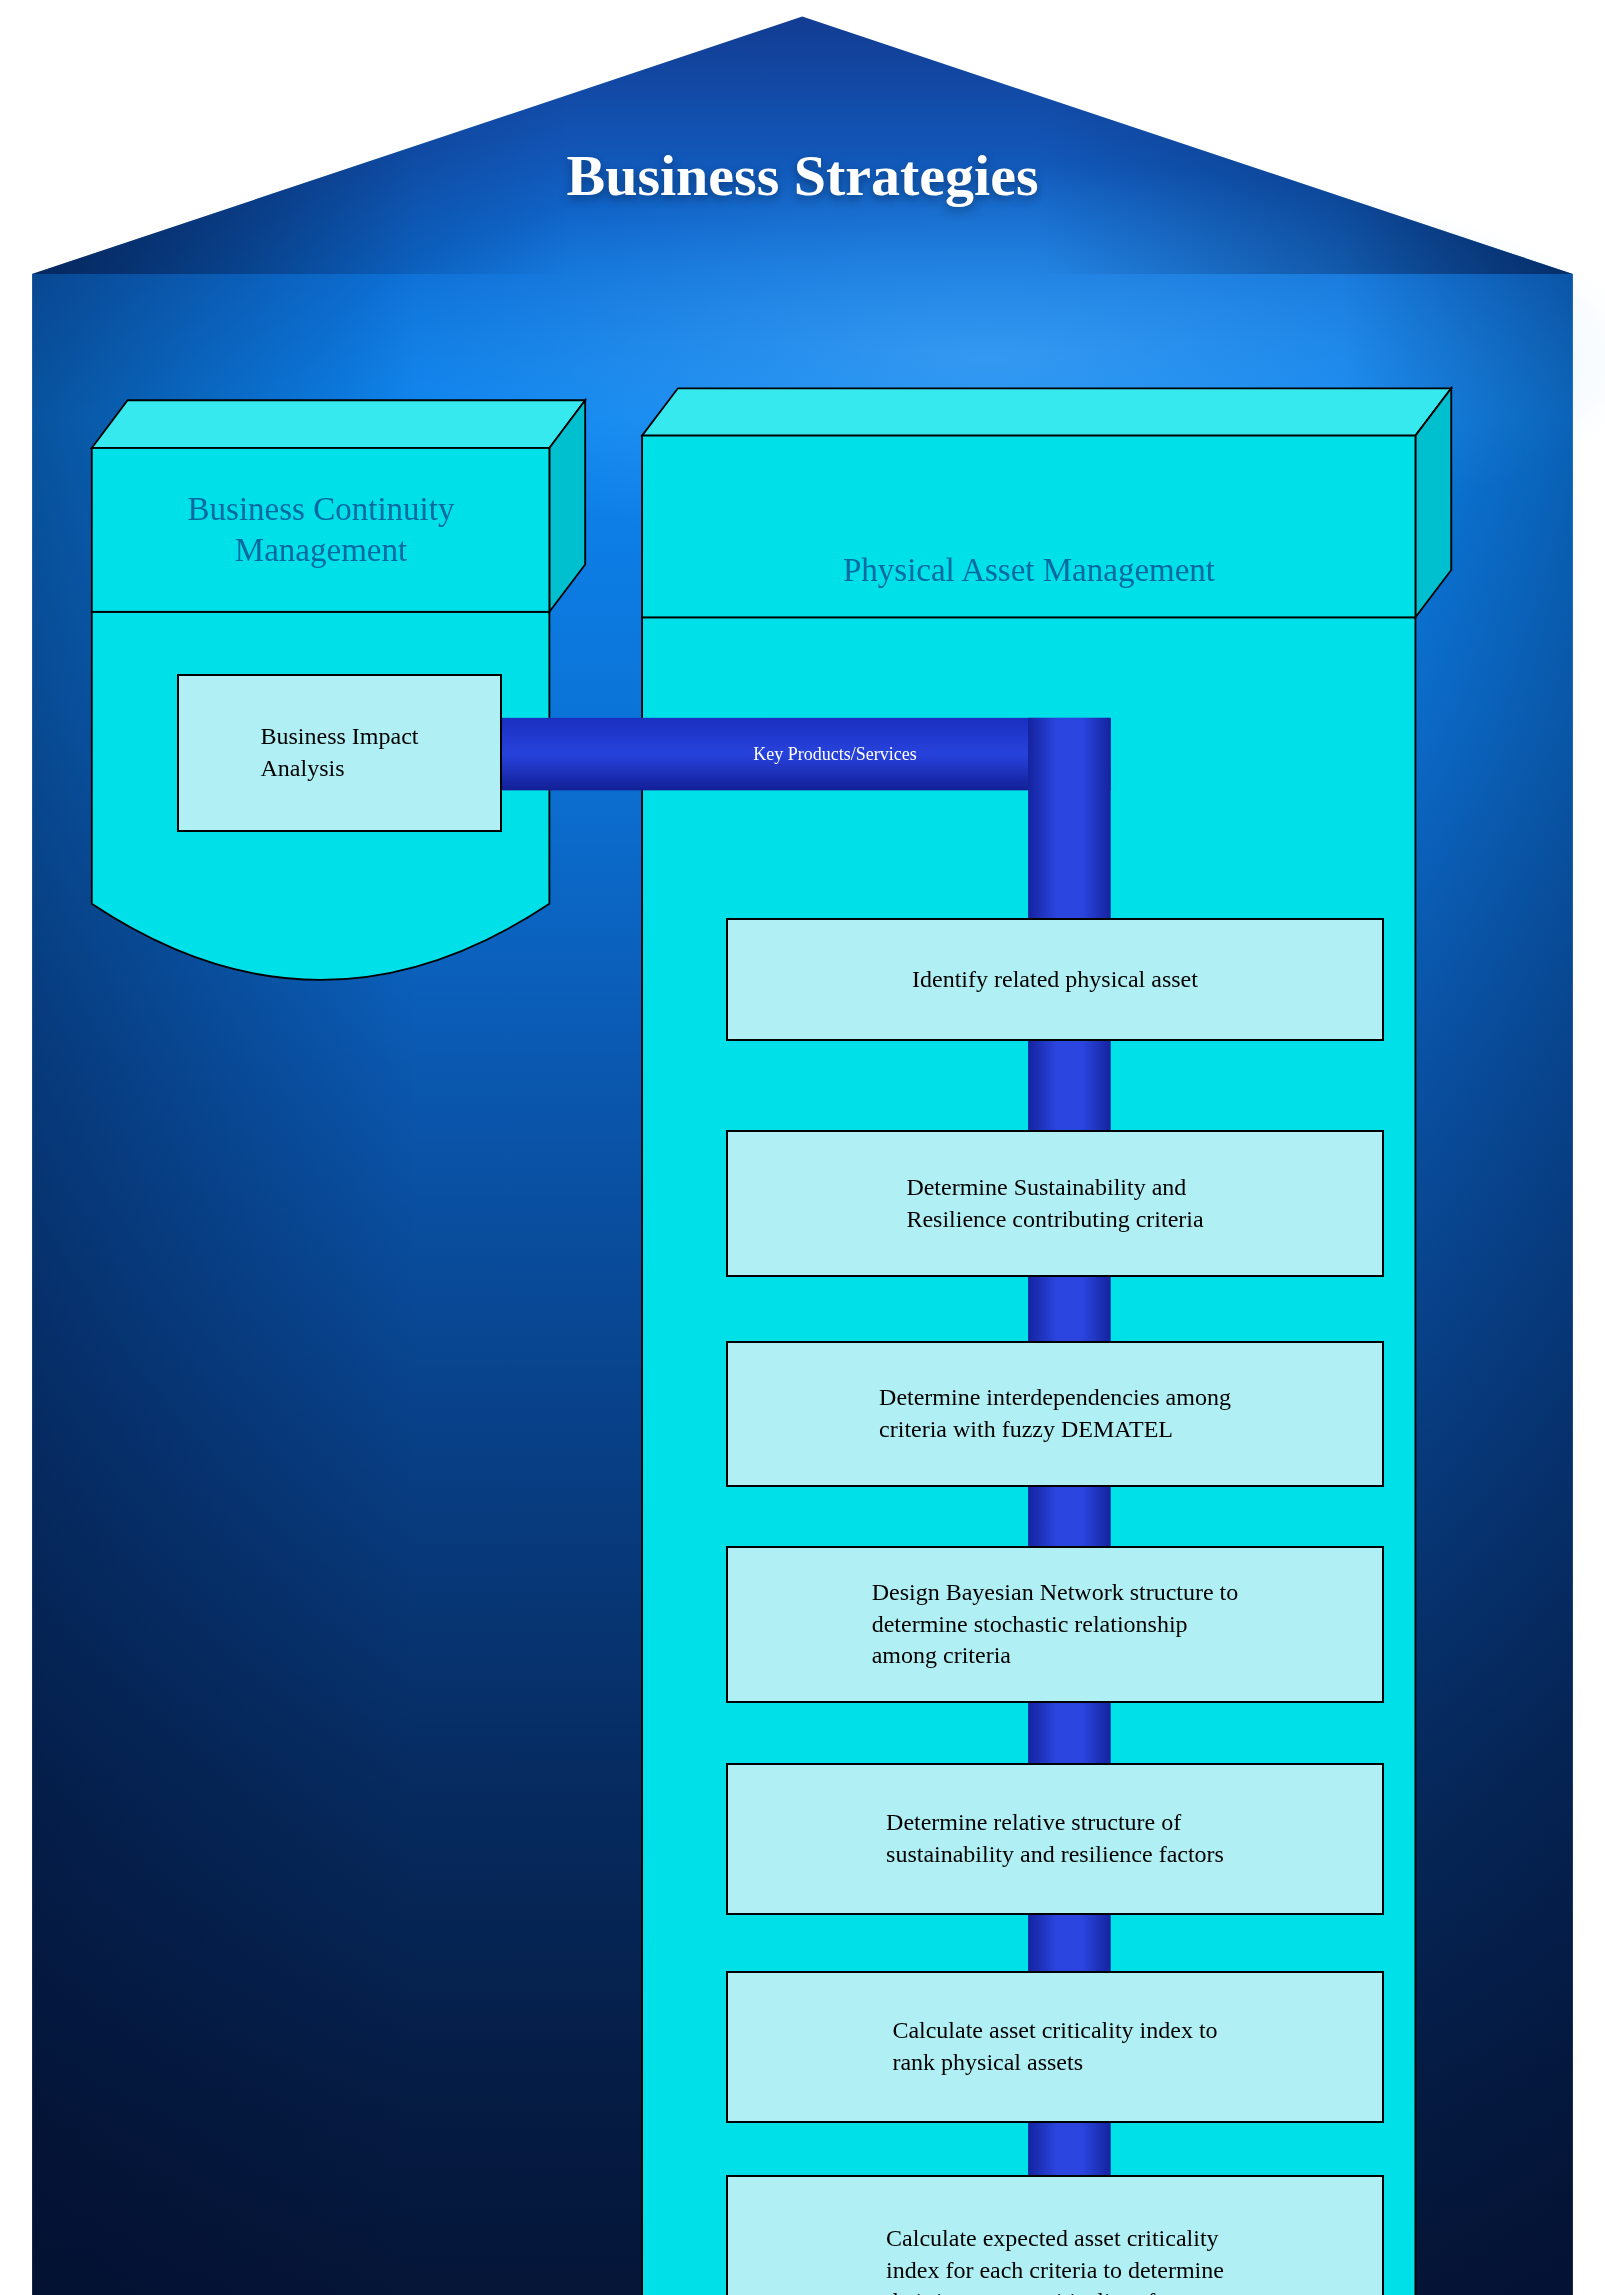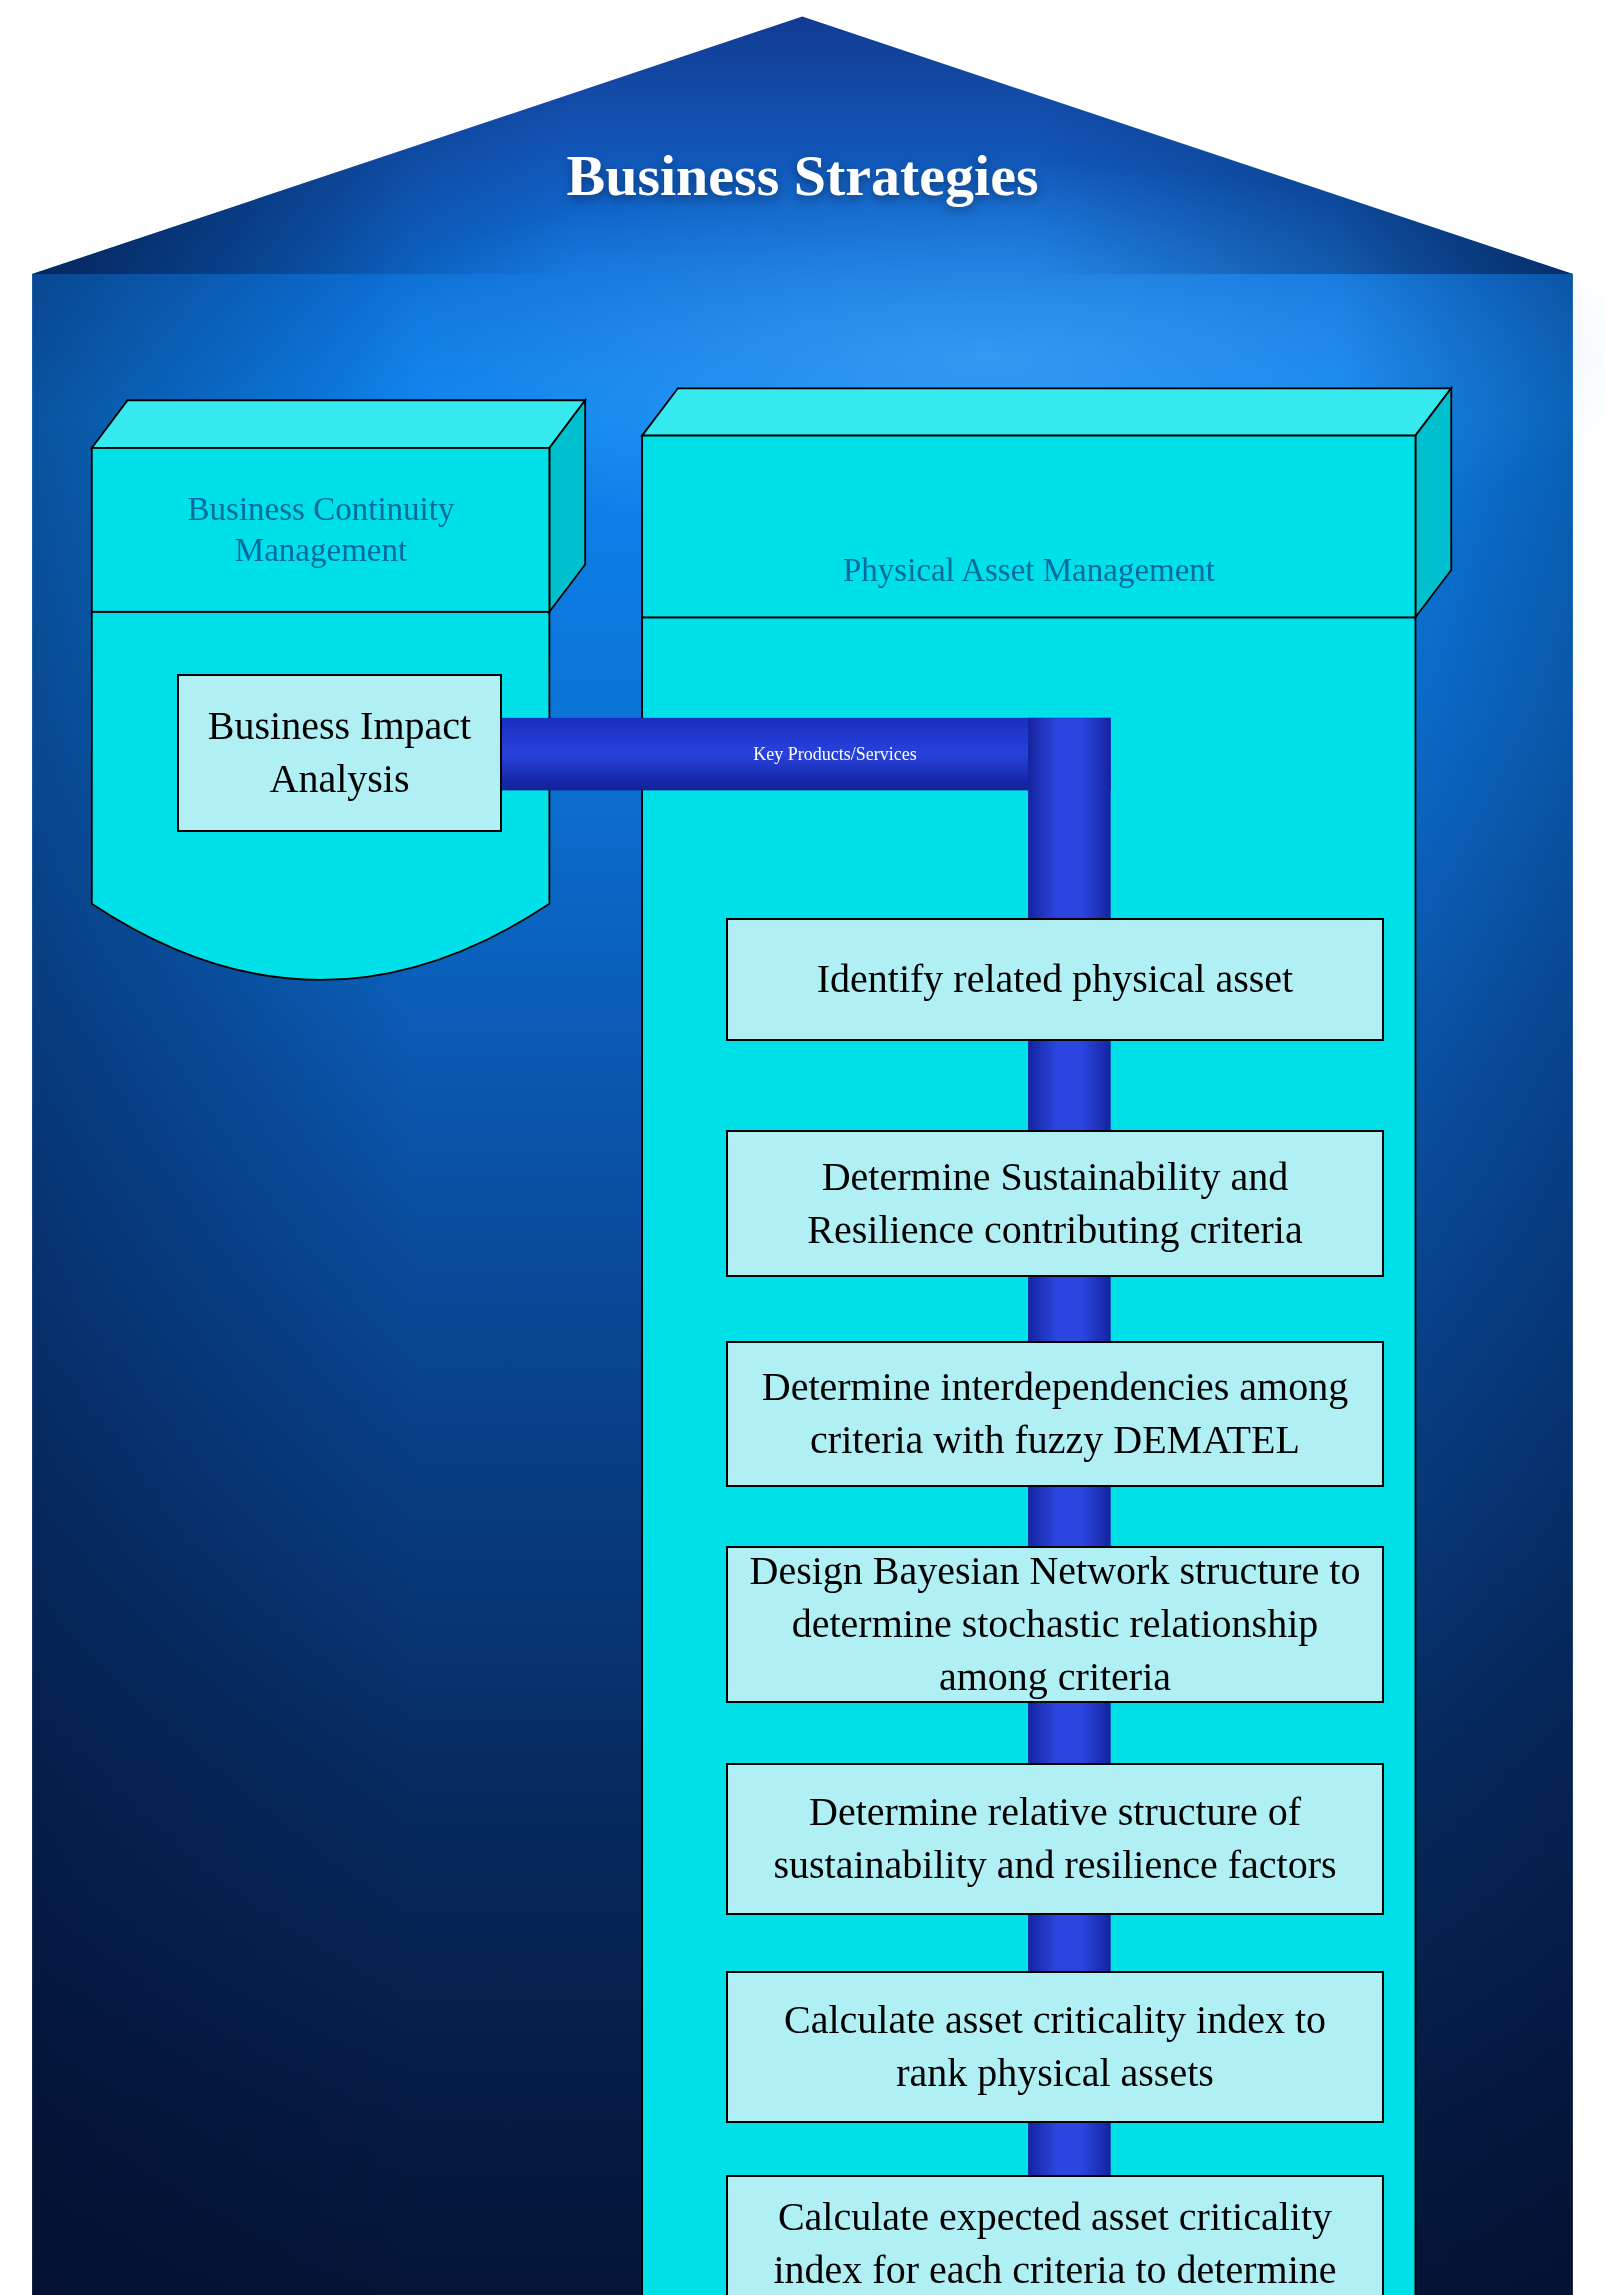--- a/index.html
+++ b/index.html
@@ -38,23 +38,23 @@
   .hdr.bcm { left: 92px; top: 448px;  width: 458px;  height: 164px; font-size: 33px; line-height: 1.25; }
   .hdr.pam { left: 642px; top: 435px; width: 774px; height: 182px; font-size: 33px; margin-top: 44px; }
 
   .node {
     position: absolute;
     background: #b0f0f4;
     border: 2.3px solid #000000;
     display: flex;
     align-items: center;
     justify-content: center;
-    text-align: center;
+    text-align: left;
     color: #000000;
-    font-size: 40px;
+    font-size: 24px;
     line-height: 1.32;
     white-space: pre-line;
     box-sizing: border-box;
   }
   .bia { left: 177px; top: 674px; width: 325px; height: 158px; }
 
   .band-label {
     position: absolute;
     left: 642px; top: 718px;
     width: 386px; height: 73px;

